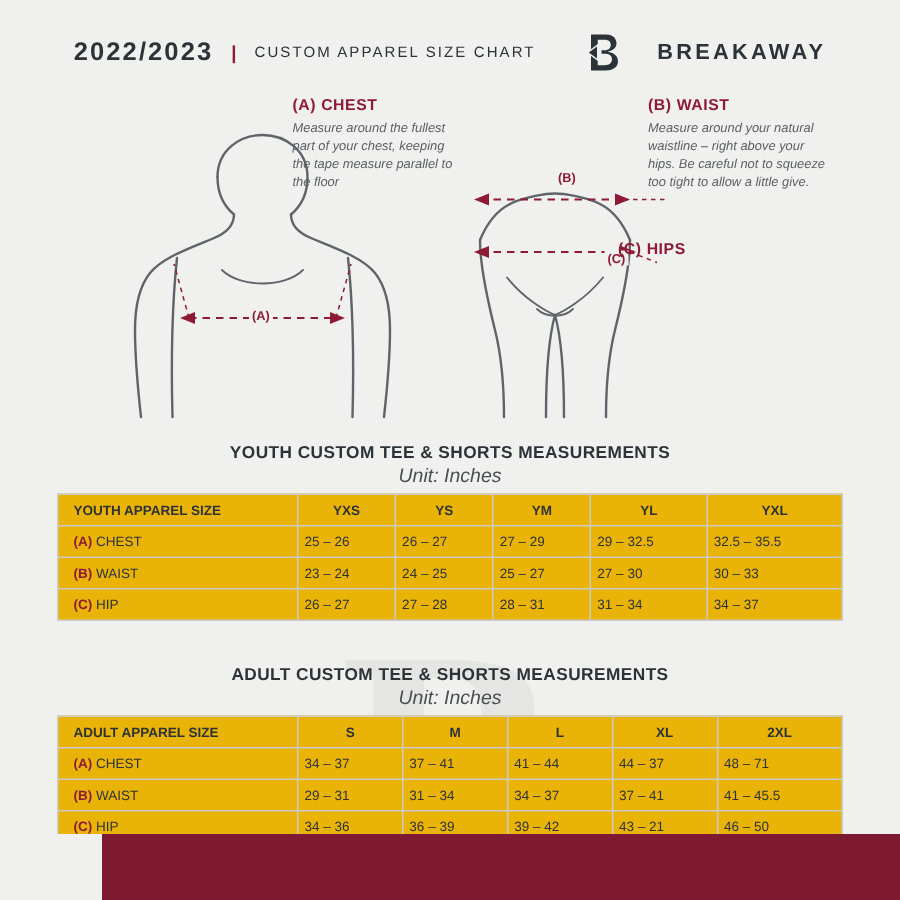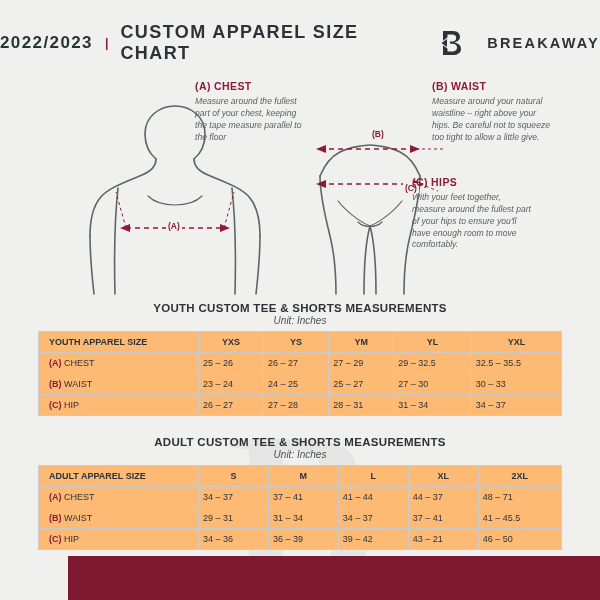--- a/index.html
+++ b/index.html
@@ -56,22 +56,22 @@
     font-weight: bold;
     letter-spacing: 1.4px;
     color: #2c3338;
   }
   .hdr-sep {
     font-size: 12.5px;
     color: #8d1b35;
     font-weight: bold;
   }
   .hdr-title {
-    font-size: 18px;
-    font-weight: bold;
+    font-size: 10px;
+    font-weight: normal;
     letter-spacing: 1.4px;
     color: #2c3338;
   }
   .brand {
     display: flex;
     align-items: center;
     gap: 25px;
     margin-left: 22px;
   }
   .brand-mark {
@@ -117,41 +117,41 @@
     position: absolute;
     font-size: 8.5px;
     font-weight: bold;
     color: #8d1b35;
     background: #f0f0ef;
     padding: 0 2px;
   }
 
   
   .table-block {
-    margin: 6px 38px 0 38px;
+    margin: 16px 38px 0 38px;
   }
   .tbl-title {
     text-align: center;
     font-size: 11.5px;
     font-weight: bold;
     color: #2c3338;
     letter-spacing: 0.3px;
     margin-bottom: 1px;
   }
   .tbl-unit {
     text-align: center;
-    font-size: 10px;
+    font-size: 13px;
     font-style: italic;
     color: #4a4f54;
     margin-bottom: 5px;
   }
   table {
     width: 100%;
     border-collapse: collapse;
-    background: #fdba74;
+    background: #eab308;
   }
   th, td {
     border: 1px solid #c9cbcd;
     font-size: 9px;
     color: #2c3338;
     padding: 5px 4px;
   }
   th.row-head, td.row-head {
     text-align: left;
     padding-left: 10px;
@@ -275,21 +275,20 @@
         <div class="note-body">Measure around the fullest part of your chest, keeping the tape measure parallel to the floor</div>
       </div>
 
       <div class="note note-waist">
         <div class="note-title">(B) WAIST</div>
         <div class="note-body">Measure around your natural waistline – right above your hips. Be careful not to squeeze too tight to allow a little give.</div>
       </div>
 
       <div class="note note-hips">
         <div class="note-title">(C) HIPS</div>
-        <div class="note-body">With your feet together, measure around the fullest part of your hips to ensure you'll have enough room to move comfortably.</div>
       </div>
     </div>
 
     <div class="table-block">
       <div class="tbl-title">YOUTH CUSTOM TEE &amp; SHORTS MEASUREMENTS</div>
       <div class="tbl-unit">Unit: Inches</div>
       <table>
         <thead>
           <tr>
             <th class="row-head">YOUTH APPAREL SIZE</th>

